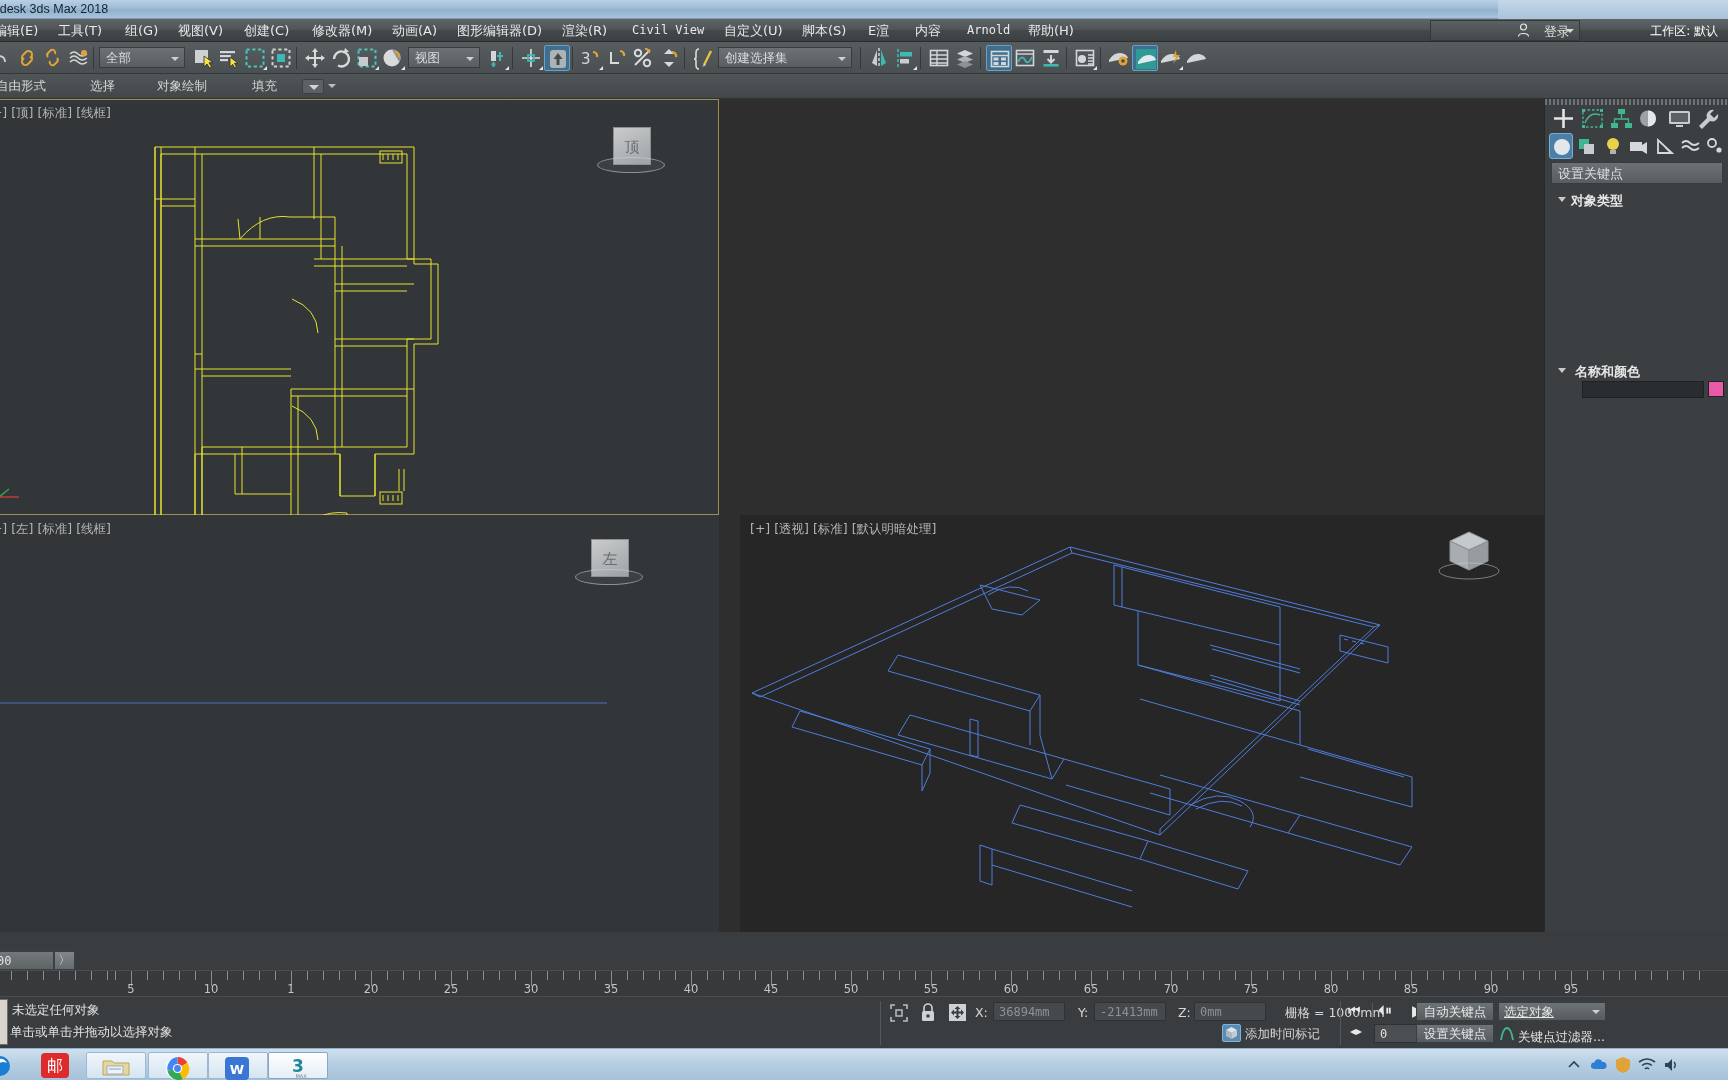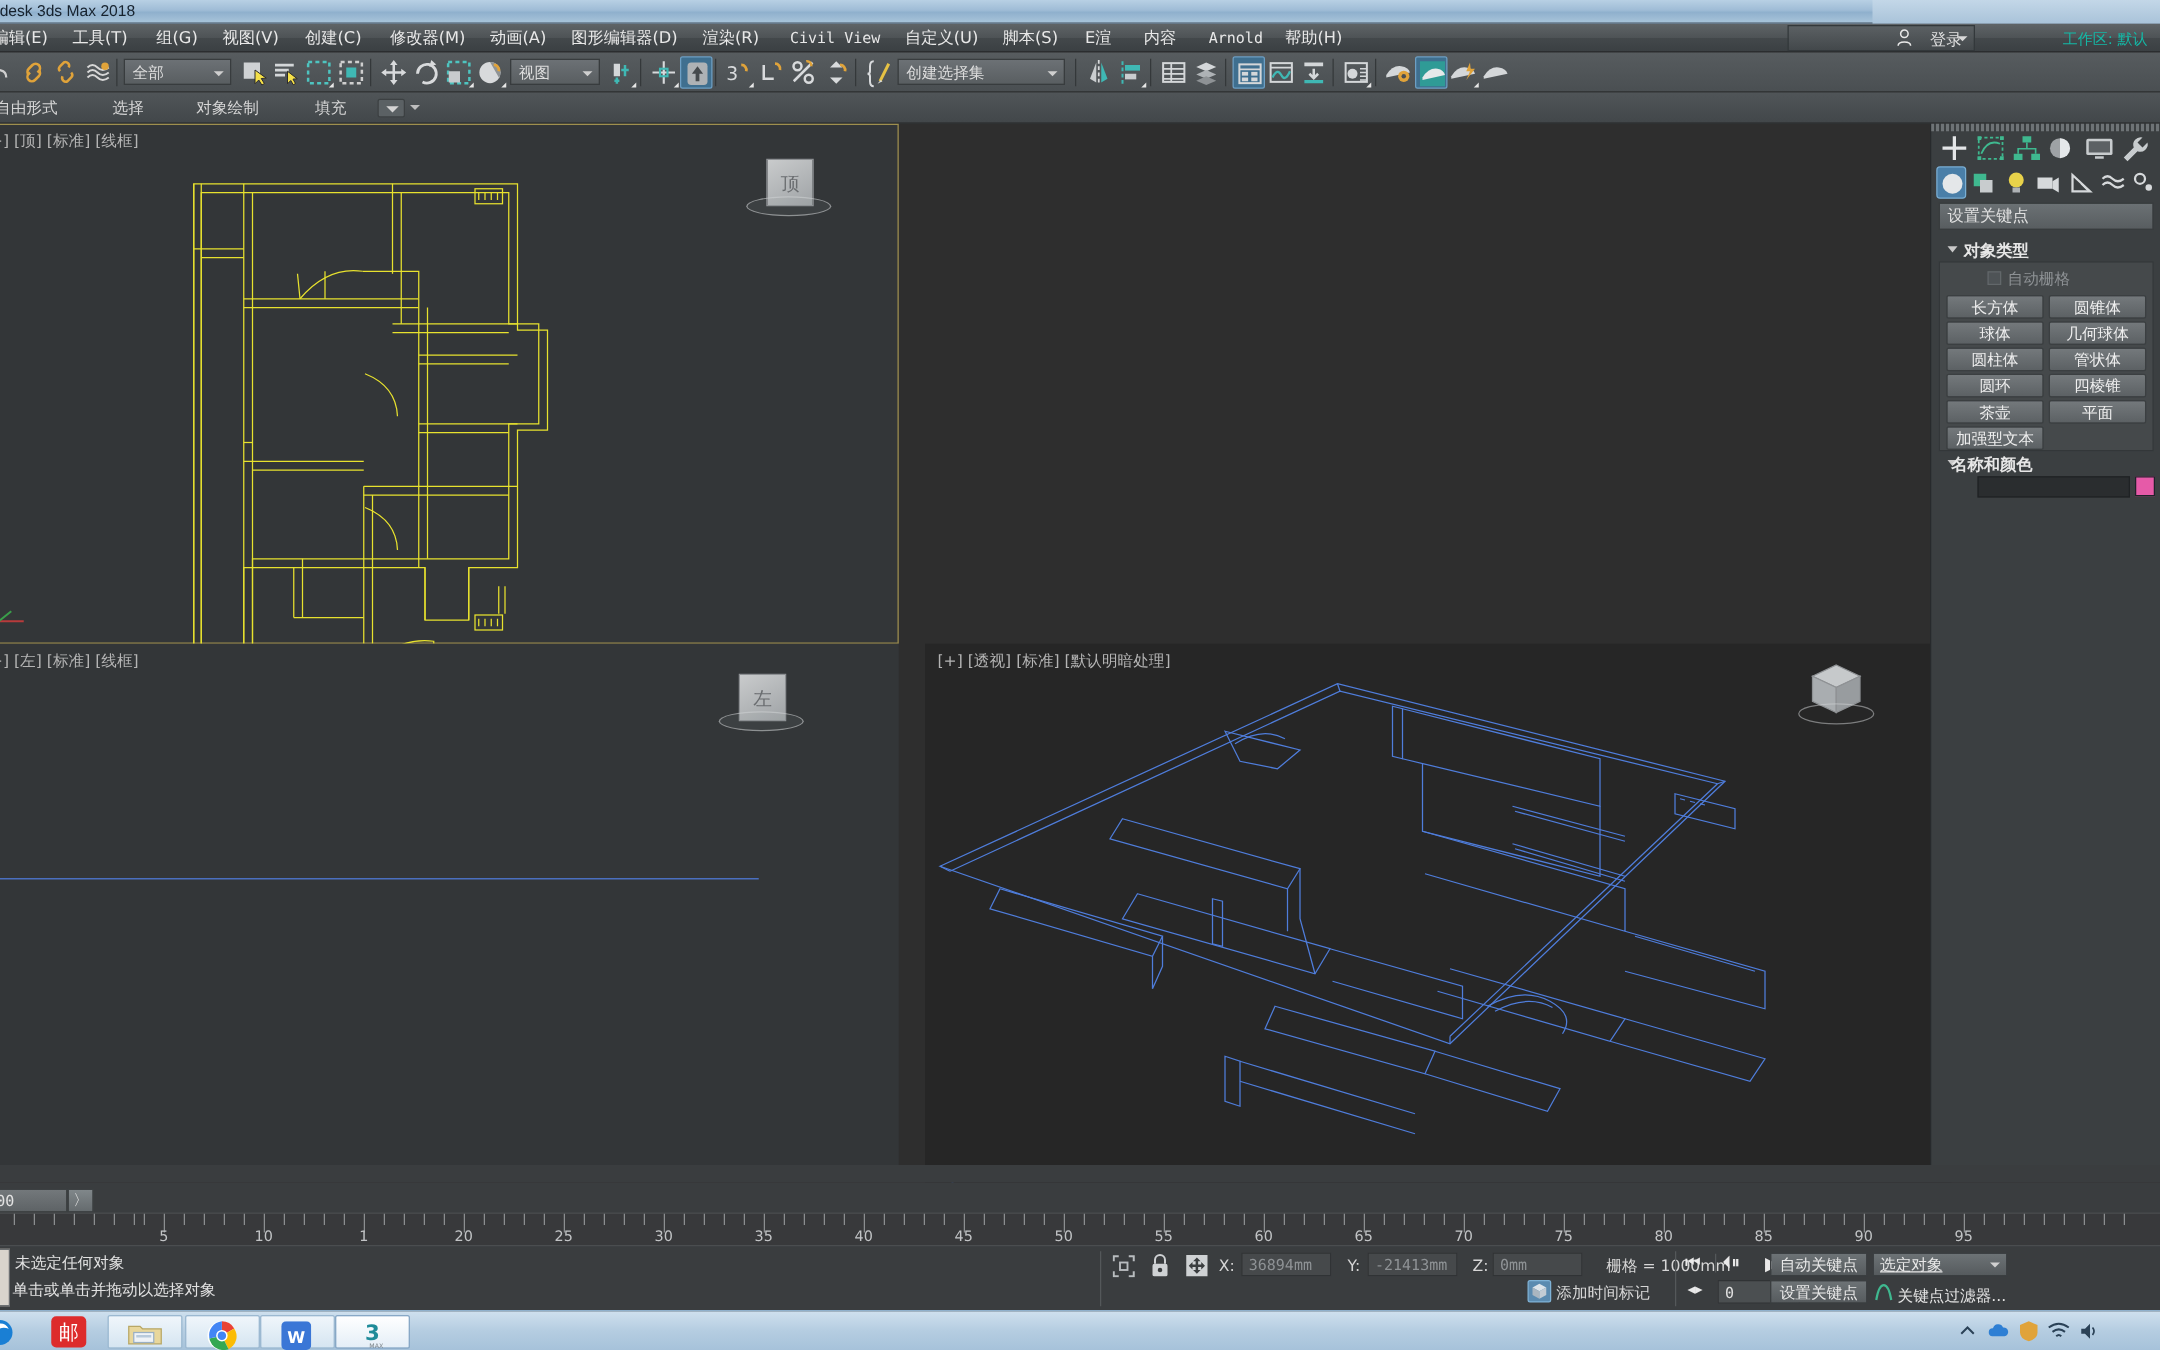--- a/index.html
+++ b/index.html
@@ -47,21 +47,21 @@
   .login-lbl {
     position:absolute; right:158px; top:23px; font-size:13px; color:#e0e0e0;
     font-family:"DejaVu Sans",sans-serif;
   }
   .login-ico { position:absolute; right:198px; top:23px; width:13px; height:14px; }
   .login-arrow {
     position:absolute; right:154px; top:29px; width:0; height:0;
     border-left:4px solid transparent; border-right:4px solid transparent;
     border-top:4px solid #d8d8d8;
   }
-  .wsp { position:absolute; right:10px; top:23px; font-size:12px; color:#14b8a6;
+  .wsp { position:absolute; right:10px; top:23px; font-size:12px; color:#ffffff;
     font-family:"DejaVu Sans",sans-serif; white-space:nowrap; }
 
   
   .toolbar {
     position:absolute; left:0; top:42px; width:1728px; height:32px;
     background:linear-gradient(to bottom,#575c5f,#4a4f52);
     border-bottom:1px solid #333739;
   }
   .tbtn {
     position:absolute; top:3px; width:26px; height:26px; border-radius:2px;
@@ -773,39 +773,23 @@
       </div>
     </div>
 
     <div class="cp-combo">
       <span>设置关键点</span>
     </div>
 
     <div class="tri" style="left:13px; top:98px"></div>
     <div class="roll-title" style="left:26px; top:93px">对象类型</div>
 
-    <div class="rollpanel" style="left:6px; top:110px; width:172px; height:152px">
-      <div class="autogrid-cb" style="left:38px; top:7px"></div>
-      <div class="autogrid-lbl" style="left:54px; top:5px">自动栅格</div>
-
-      <div class="objbtn" style="left:5px;  top:26px">长方体</div>
-      <div class="objbtn" style="left:87px; top:26px">圆锥体</div>
-      <div class="objbtn" style="left:5px;  top:47px">球体</div>
-      <div class="objbtn" style="left:87px; top:47px">几何球体</div>
-      <div class="objbtn" style="left:5px;  top:68px">圆柱体</div>
-      <div class="objbtn" style="left:87px; top:68px">管状体</div>
-      <div class="objbtn" style="left:5px;  top:89px">圆环</div>
-      <div class="objbtn" style="left:87px; top:89px">四棱锥</div>
-      <div class="objbtn" style="left:5px;  top:110px">茶壶</div>
-      <div class="objbtn" style="left:87px; top:110px">平面</div>
-      <div class="objbtn" style="left:5px;  top:131px">加强型文本</div>
-    </div>
 
     <div class="tri" style="left:13px; top:269px"></div>
-    <div class="roll-title" style="left:16px; top:264px">名称和颜色</div>
+    <div class="roll-title" style="left:30px; top:264px">名称和颜色</div>
     <div class="namecolor-field" style="left:37px; top:282px; width:122px; height:17px"></div>
     <div class="swatch" style="left: 163px; top: 282px; background: rgb(230, 90, 168);"></div>
   </div>
 
   <div class="tl-top"></div>
   <div class="tl-row"></div>
   <div class="frm-field">00</div>
   <div class="frm-go">〉</div>
 
   <div class="ruler">

